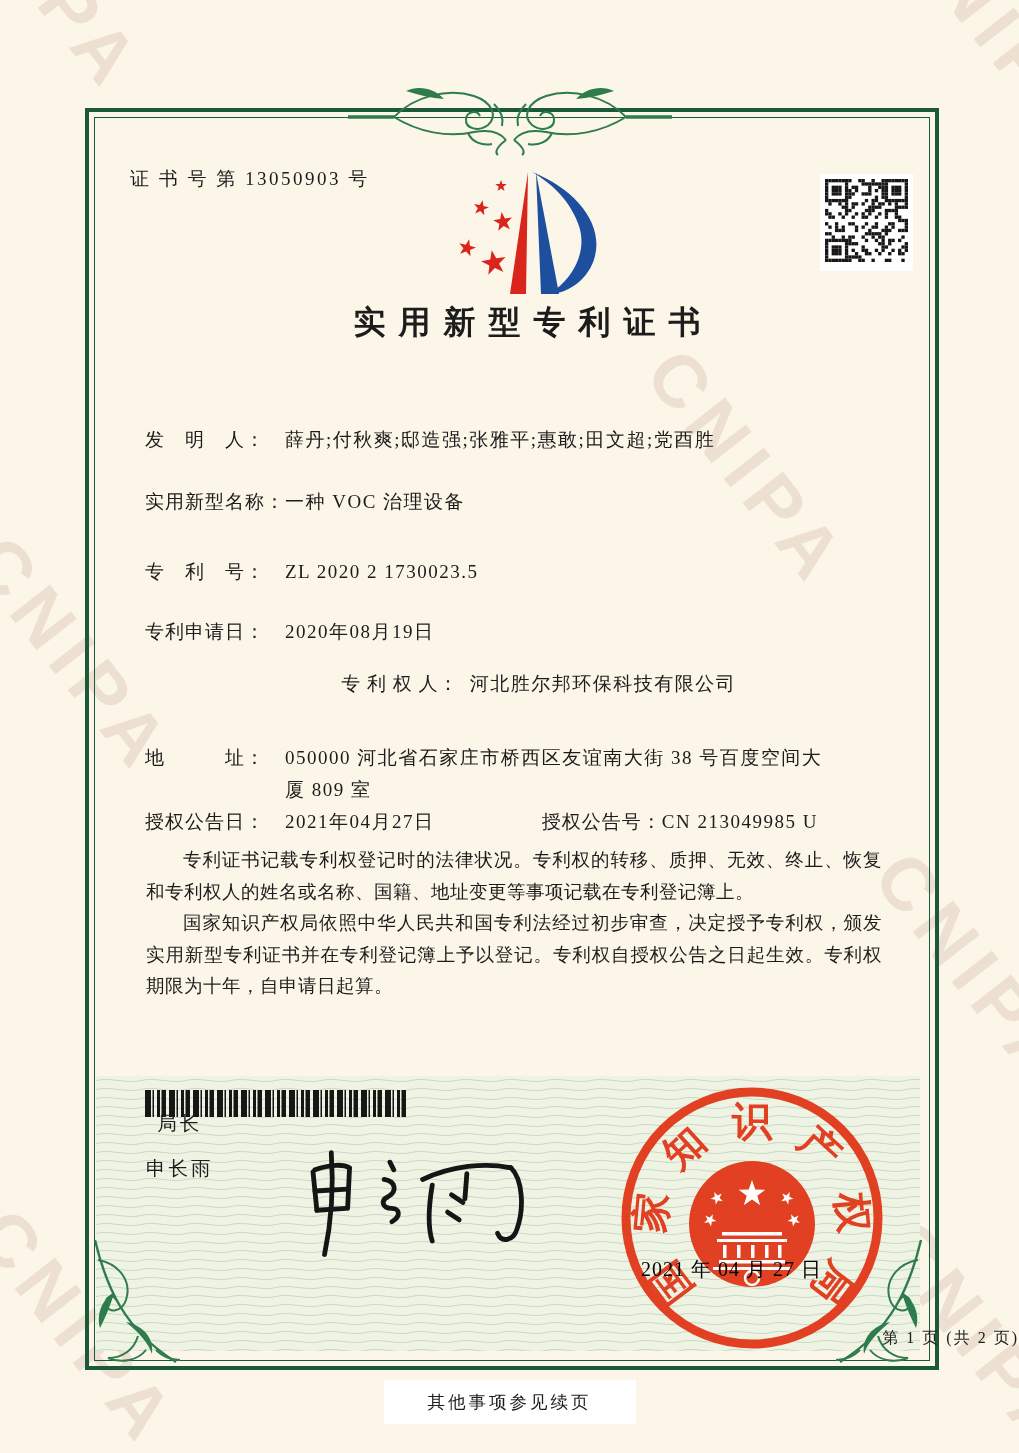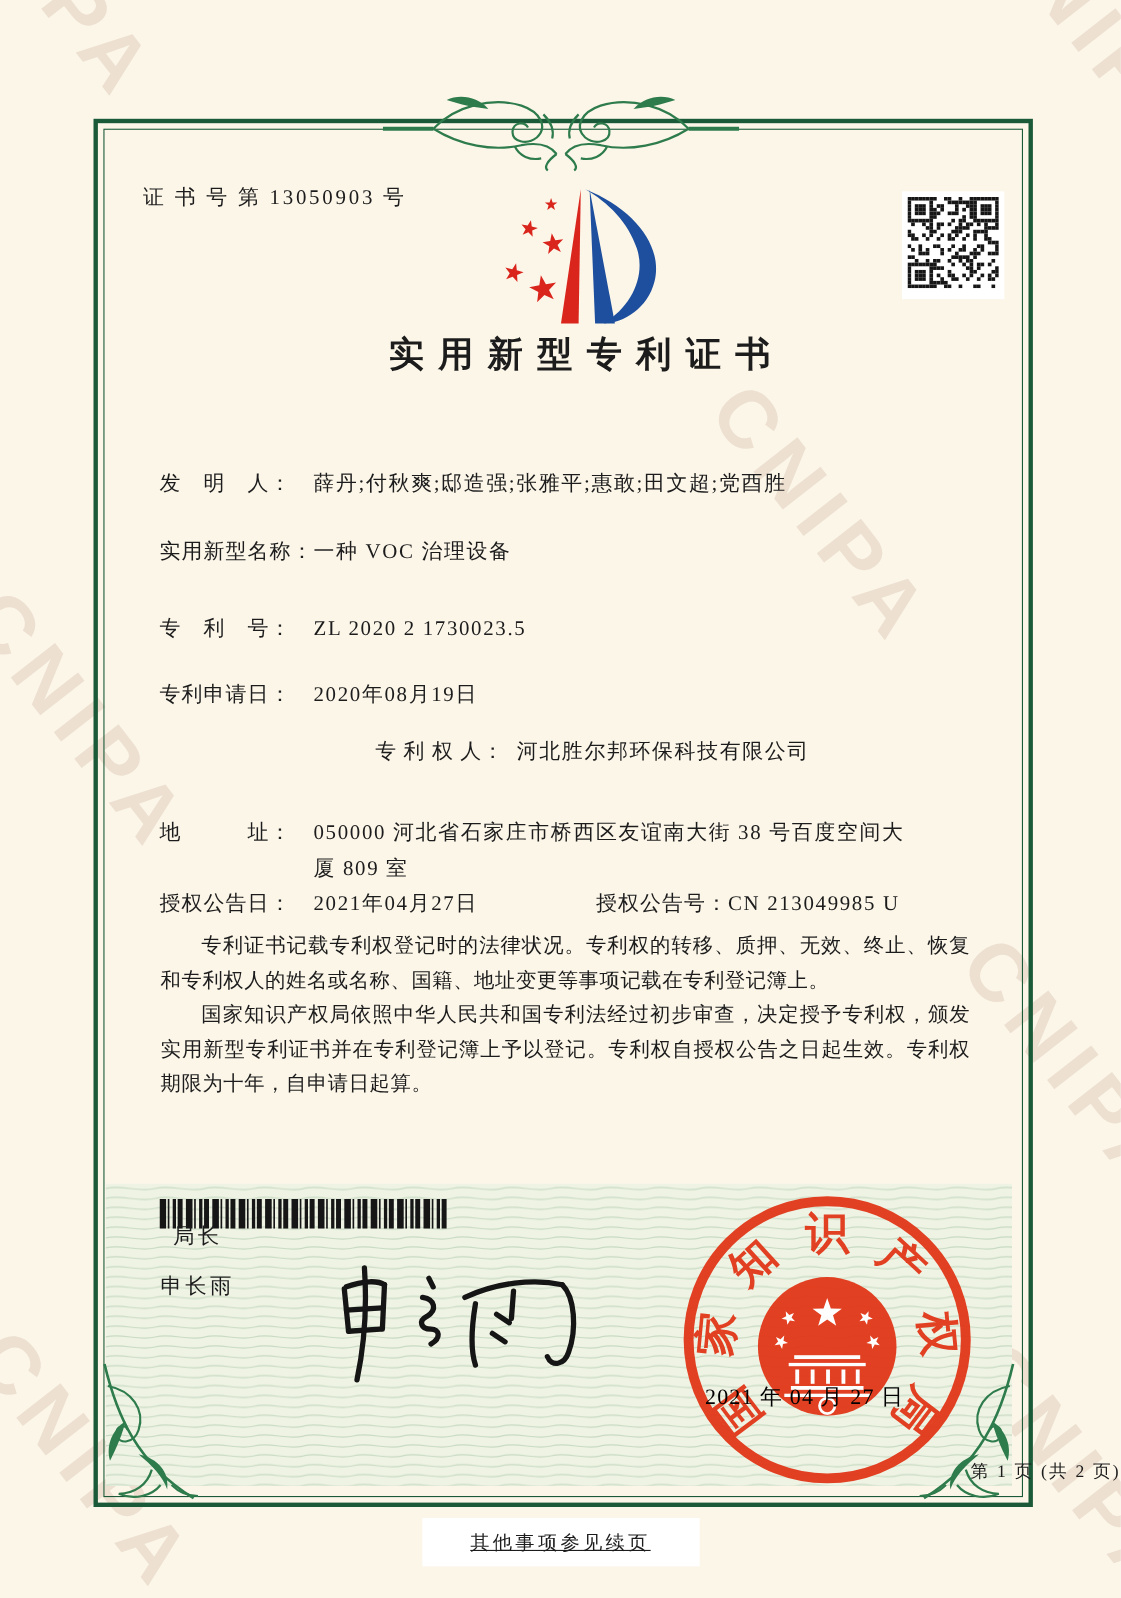--- a/index.html
+++ b/index.html
@@ -32,21 +32,21 @@
          line-height:31.5px;text-align:justify;letter-spacing:0.5px;}
   .paras p{margin:0;text-indent:2em;}
   .barcode{position:absolute;left:145px;top:1090px;z-index:2;}
   .director{position:absolute;left:146px;top:1110px;font-size:19.5px;letter-spacing:3px;z-index:2;text-align:center;}
   .director div{margin:0 0 18px 0;}
   .signature{position:absolute;left:288px;top:1136px;z-index:3;}
   .seal{position:absolute;left:616px;top:1082px;z-index:3;opacity:0.93;}
   .seal-date{position:absolute;left:641px;top:1256px;z-index:4;font-size:20px;letter-spacing:1px;color:#000000;}
   .pageno{position:absolute;left:0;right:0;top:1328px;text-align:right;font-size:16px;letter-spacing:2px;z-index:2;}
   .footnote{position:absolute;left:50%;transform:translateX(-50%);top:1380px;
-            background:#ffffff;padding:10px 44px;font-size:17.5px;letter-spacing:3px;z-index:2;text-decoration:underline;}
+            background:#ffffff;padding:10px 44px;font-size:17.5px;letter-spacing:3px;z-index:2;}
   .orn{position:absolute;z-index:2;}
   .seal-char{font-size:40px;font-weight:bold;fill:#e23314;text-anchor:middle;
              dominant-baseline:central;font-family:"Liberation Serif","DejaVu Serif",serif;}
 </style>
 </head>
 <body>
 
 <div class="page">
 
   <div class="wm" style="left:-95px;top:-70px;">CNIPA</div>

